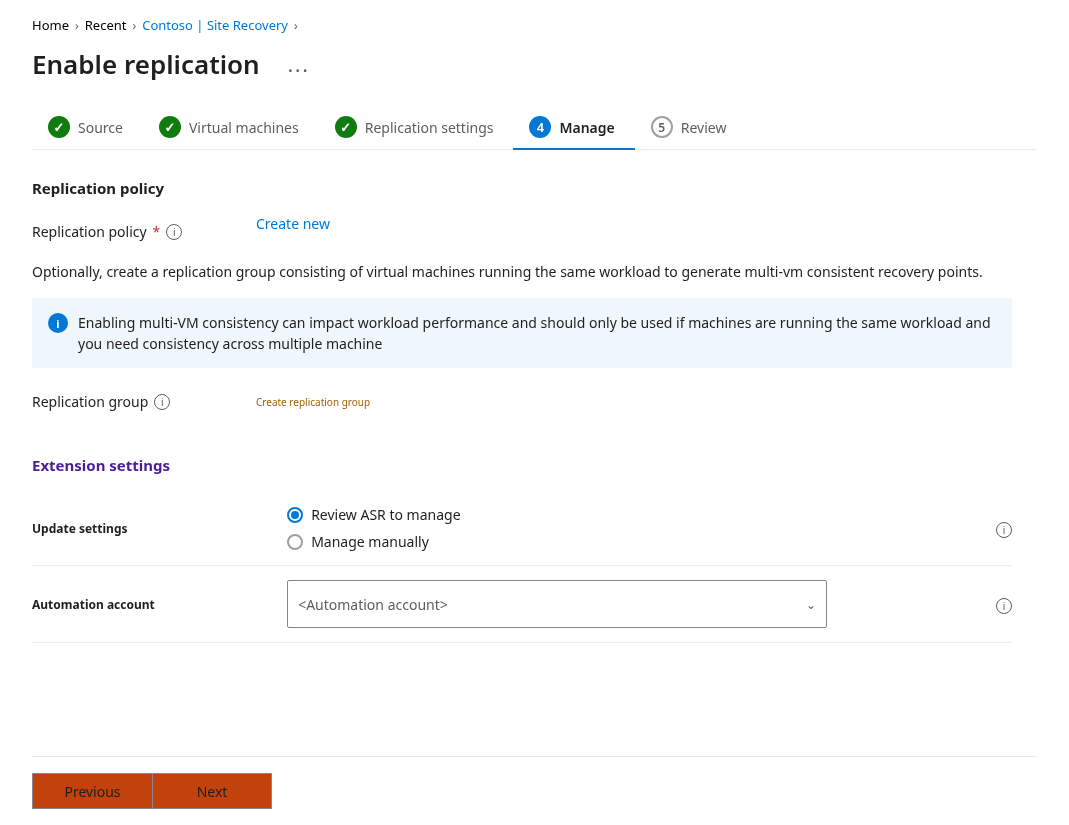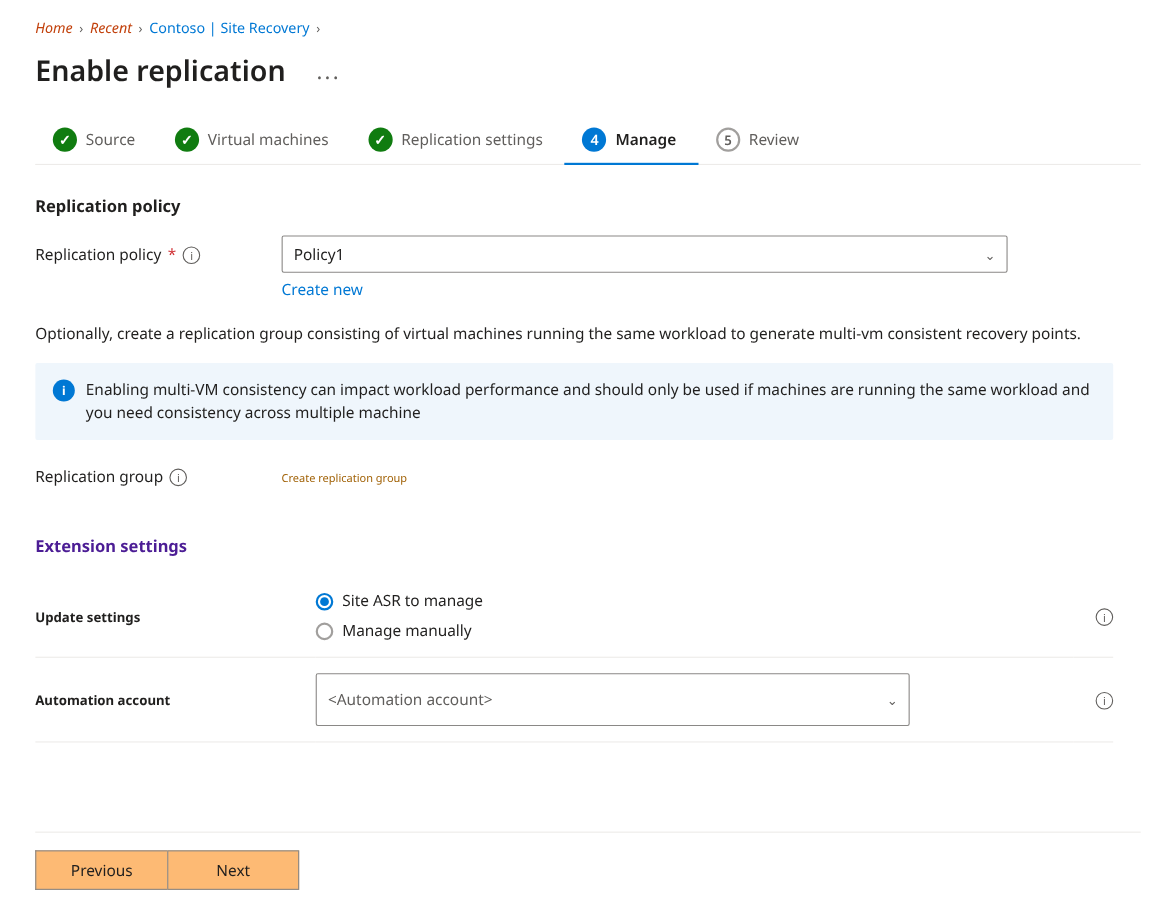--- a/index.html
+++ b/index.html
@@ -22,23 +22,22 @@
     
     .breadcrumb {
       display: flex;
       align-items: center;
       gap: 6px;
       font-size: 13px;
       margin-bottom: 12px;
       color: #0078d4;
     }
     .breadcrumb a {
-      color: #c2410c;
+      color: #000000;
       text-decoration: none;
-      font-style: italic;
     }
     .breadcrumb-separator {
       color: #605e5c;
       font-size: 12px;
     }
     .breadcrumb-current {
       color: #0078d4;
     }
 
     
@@ -346,21 +345,21 @@
       align-items: center;
       gap: 0;
       margin-top: auto;
     }
     .footer-btn {
       height: 36px;
       padding: 0 20px;
       font-size: 14px;
       cursor: pointer;
       border: 1px solid #8a8886;
-      background: #fdba74;
+      background: #c2410c;
       color: #201f1e;
       font-family: 'Segoe UI', system-ui, sans-serif;
       min-width: 120px;
     }
     .footer-btn:first-child {
       border-right: none;
     }
   </style>
 </head>
 <body>
@@ -424,24 +423,20 @@
 
     <div class="section-heading">Replication policy</div>
 
     <div class="form-row">
       <div class="form-label">
         <span>Replication policy</span>
         <span class="required-star">*</span>
         <div class="info-icon">i</div>
       </div>
       <div class="form-control-col">
-        <div class="dropdown">
-          <span>Policy1</span>
-          <span class="dropdown-arrow">⌄</span>
-        </div>
         <a class="create-new-link" href="#">Create new</a>
       </div>
     </div>
 
     <div style="margin-top: 20px; max-width: 980px;">
       <p class="description-text">Optionally, create a replication group consisting of virtual machines running the same workload to generate multi-vm consistent recovery points.</p>
     </div>
 
     <div class="info-banner">
       <div class="info-banner-icon">i</div>
@@ -461,21 +456,21 @@
     <table class="settings-table">
       <tbody>
           <tr>
         <td>Update settings</td>
         <td>
           <div class="radio-group">
             <div class="radio-item">
               <div class="radio-input checked">
                 <div class="radio-dot"></div>
               </div>
-              <span class="radio-label">Site ASR to manage</span>
+              <span class="radio-label">Review ASR to manage</span>
             </div>
             <div class="radio-item">
               <div class="radio-input"></div>
               <span class="radio-label">Manage manually</span>
             </div>
           </div>
         </td>
         <td>
           <div class="info-icon">i</div>
         </td>

